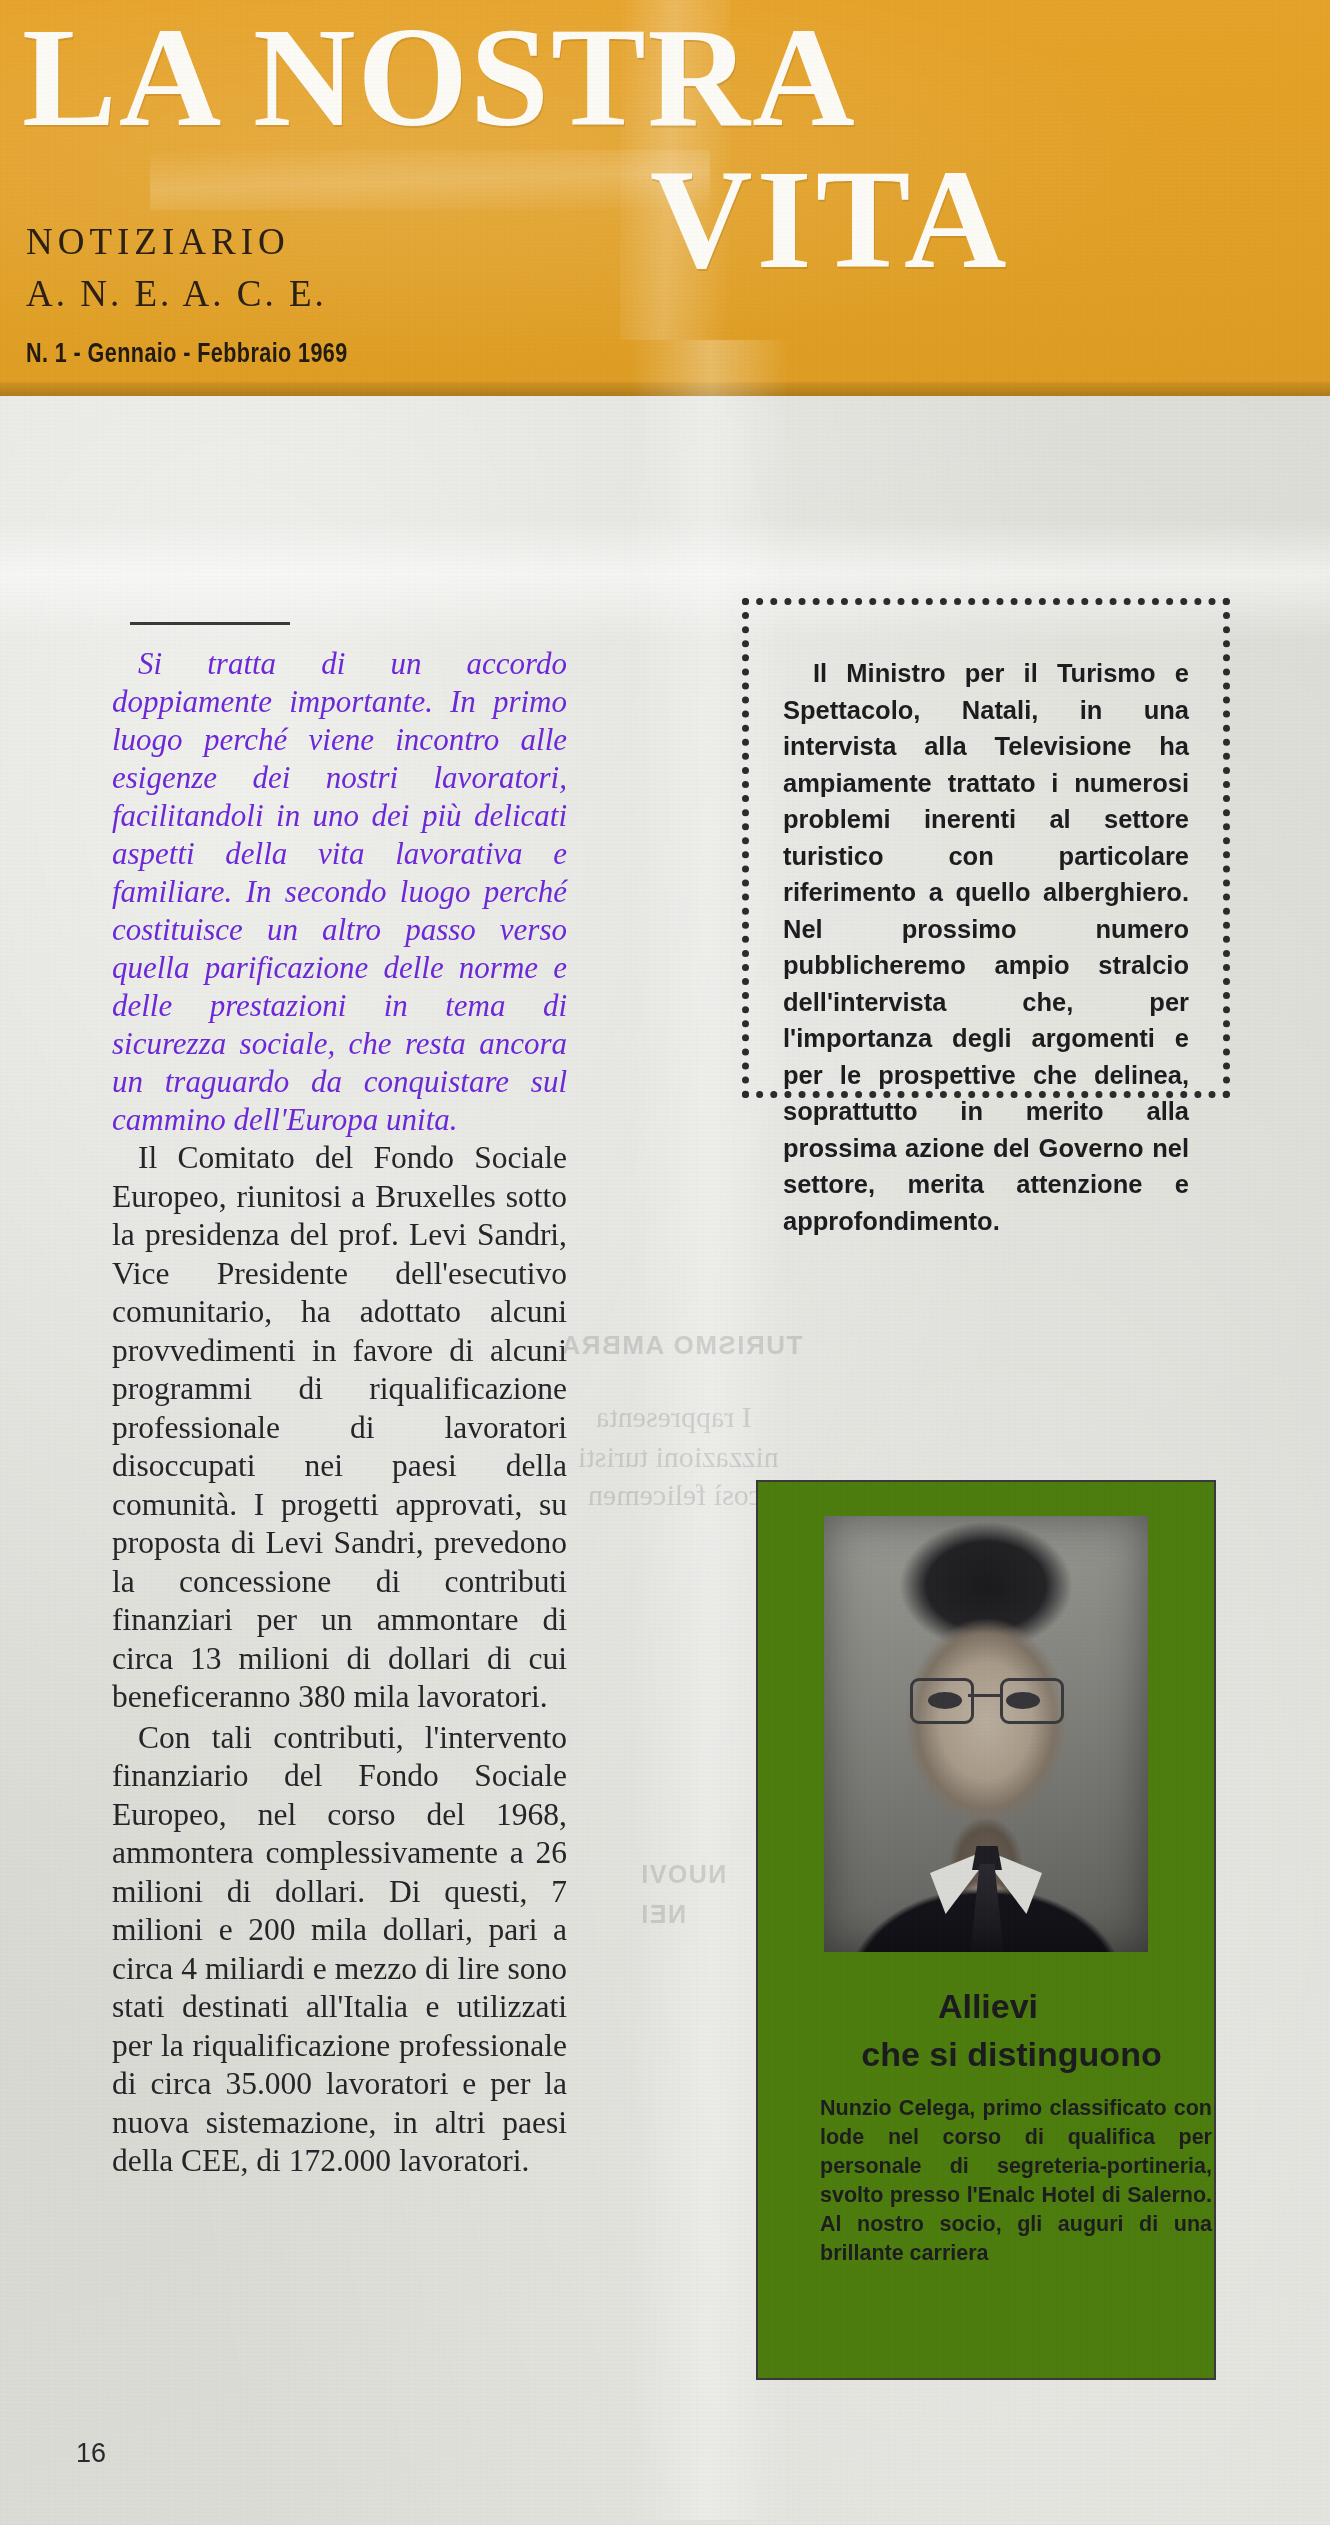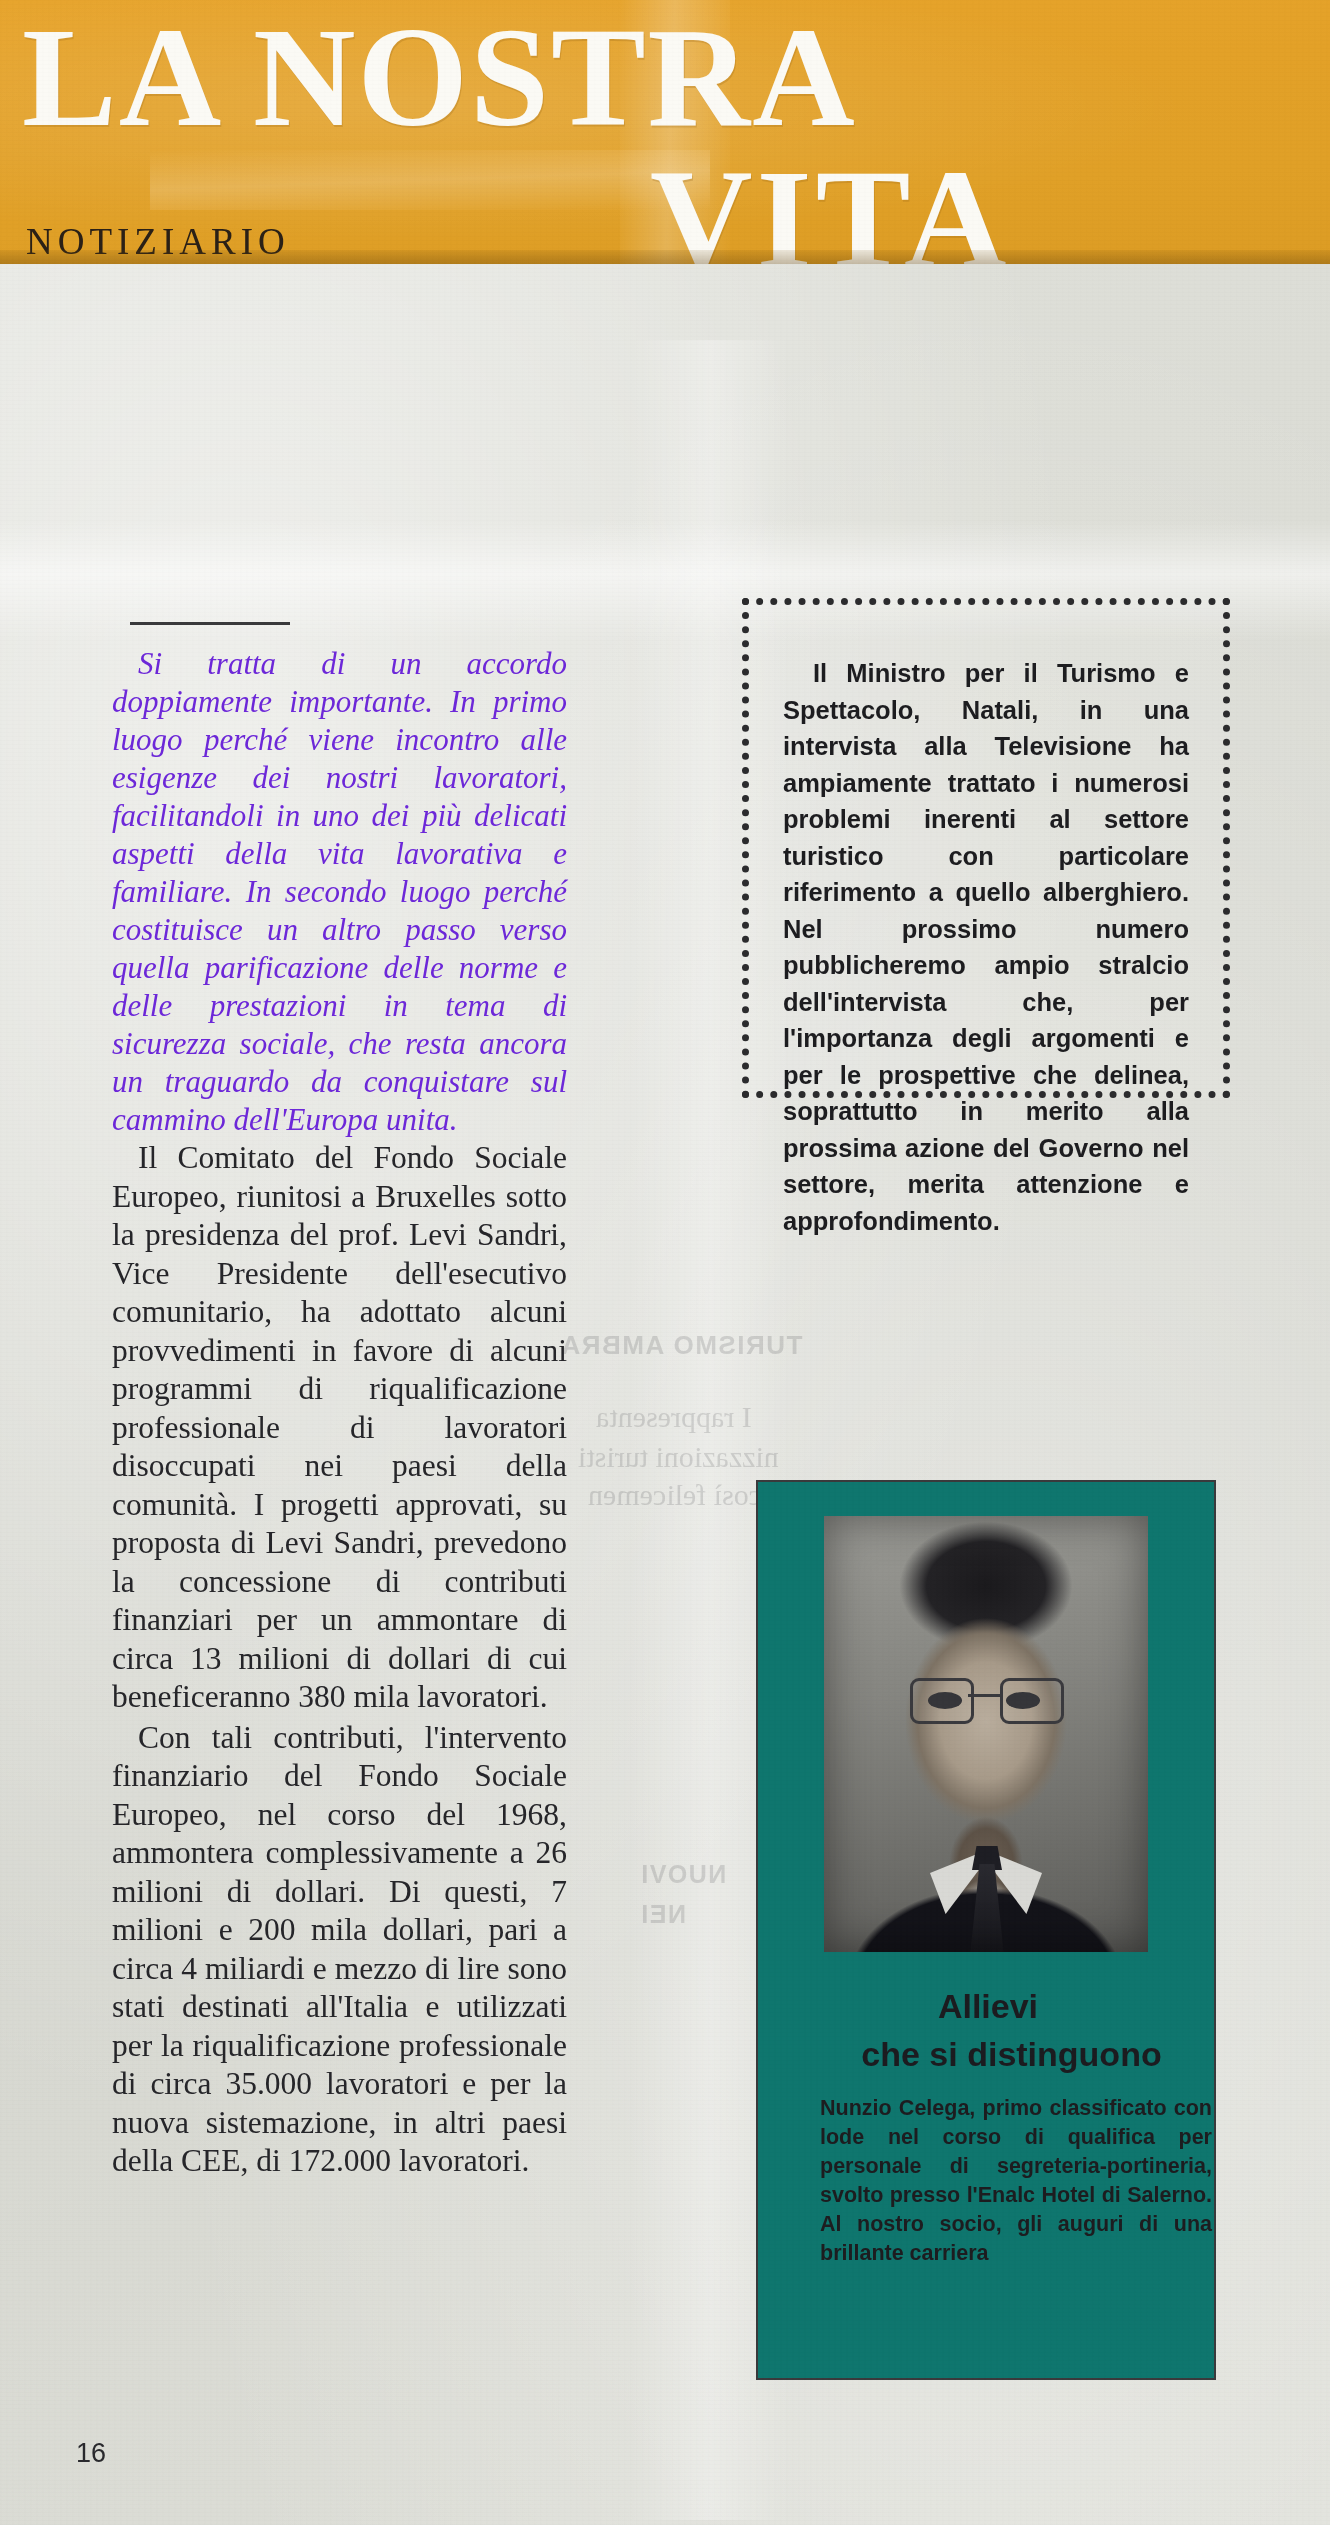--- a/index.html
+++ b/index.html
@@ -45,21 +45,21 @@
     position:absolute; left:630px; top:340px; width:160px; height:2180px;
     background: linear-gradient(90deg, rgba(255,255,255,0) 0%, rgba(255,255,255,0.30) 50%, rgba(255,255,255,0) 100%);
     pointer-events:none;
   }
 
   
   .masthead {
     position: absolute;
     left: 0; top: 0;
     width: 1330px;
-    height: 264px;
+    height: 396px;
     background:
       radial-gradient(ellipse at 30% 40%, rgba(255,255,255,0.12) 0%, rgba(255,255,255,0) 60%),
       linear-gradient(177deg, #e7a42c 0%, #e3a128 35%, #e0a027 70%, #dc9c24 100%);
     overflow: hidden;
     text-align: center;
   }
   .masthead::after {
     content: "";
     position: absolute;
     left: 0; bottom: 0; width: 1330px; height: 14px;
@@ -207,21 +207,21 @@
     margin: 8px;
   }
 
   
   .photobox {
     position: absolute;
     left: 756px;
     top: 1480px;
     width: 460px;
     height: 900px;
-    background: #0f766e;
+    background: #4d7c0f;
     border: 2px solid #3a3a3c;
     box-sizing: border-box;
   }
   .photo-frame {
     position: absolute;
     left: 66px;
     top: 34px;
     width: 324px;
     height: 436px;
     background: #111;

